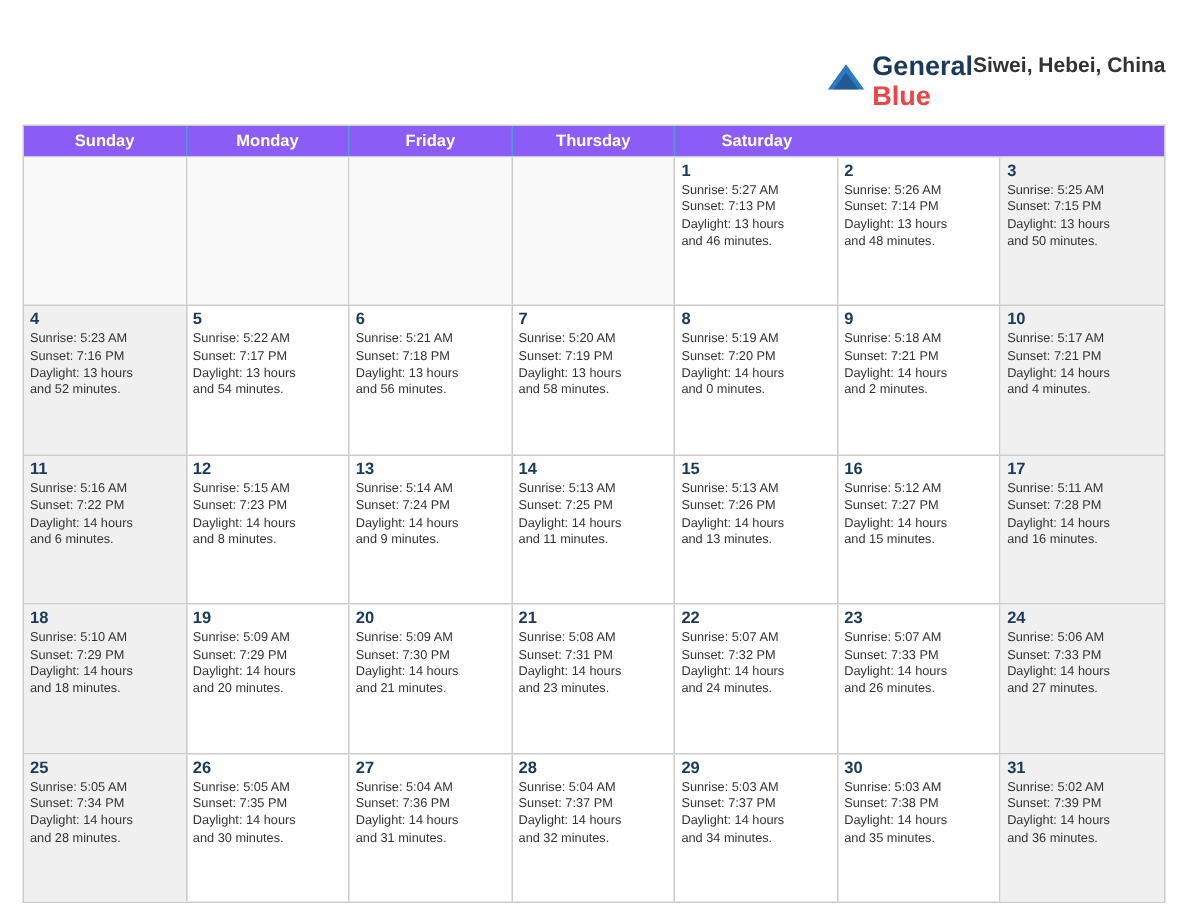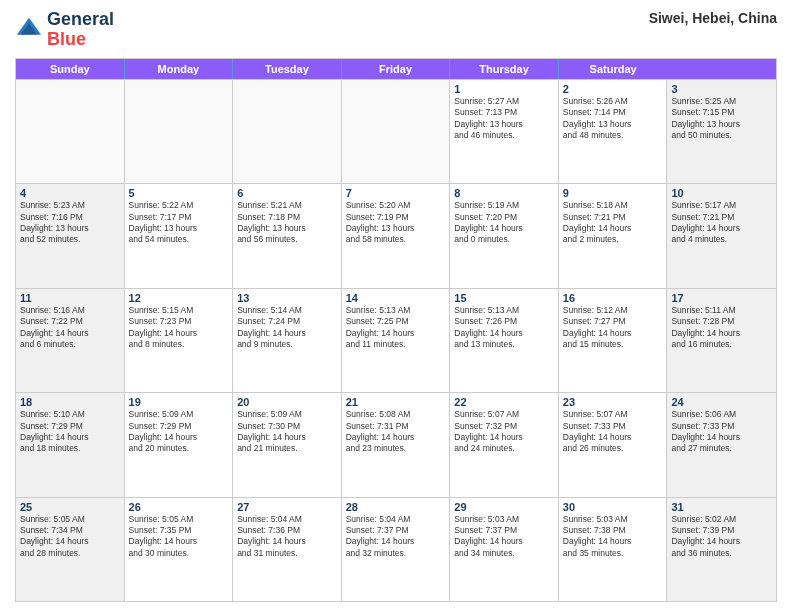--- a/index.html
+++ b/index.html
@@ -12,23 +12,24 @@
     }
     .page {
       width: 792px;
       height: 612px;
       padding: 10px 15px;
       display: flex;
       flex-direction: column;
     }
     .header {
       display: flex;
-      justify-content: space-between;
+      justify-content: flex-end;
       align-items: flex-start;
       margin-bottom: 8px;
+      margin-top: 25px;
     }
     .logo {
       display: flex;
       align-items: center;
       gap: 4px;
     }
     .logo-text {
       font-size: 18px;
       font-weight: bold;
       color: #1a3a5c;
@@ -125,21 +126,20 @@
     </div>
     <div class="title-block">
       <div class="location">Siwei, Hebei, China</div>
     </div>
   </div>
 
   <div class="calendar">
     <div class="cal-header">
     <div class="cal-header-cell">Sunday</div>
         <div class="cal-header-cell">Monday</div>
-        <div class="cal-header-cell">Tuesday</div>
         <div class="cal-header-cell">Friday</div>
         <div class="cal-header-cell">Thursday</div>
         <div class="cal-header-cell">Saturday</div>
       </div>
     <div class="cal-body">
     <div class="cal-row">
           <div class="cal-cell empty"></div>
           <div class="cal-cell empty"></div>
           <div class="cal-cell empty"></div>
           <div class="cal-cell empty"></div>

